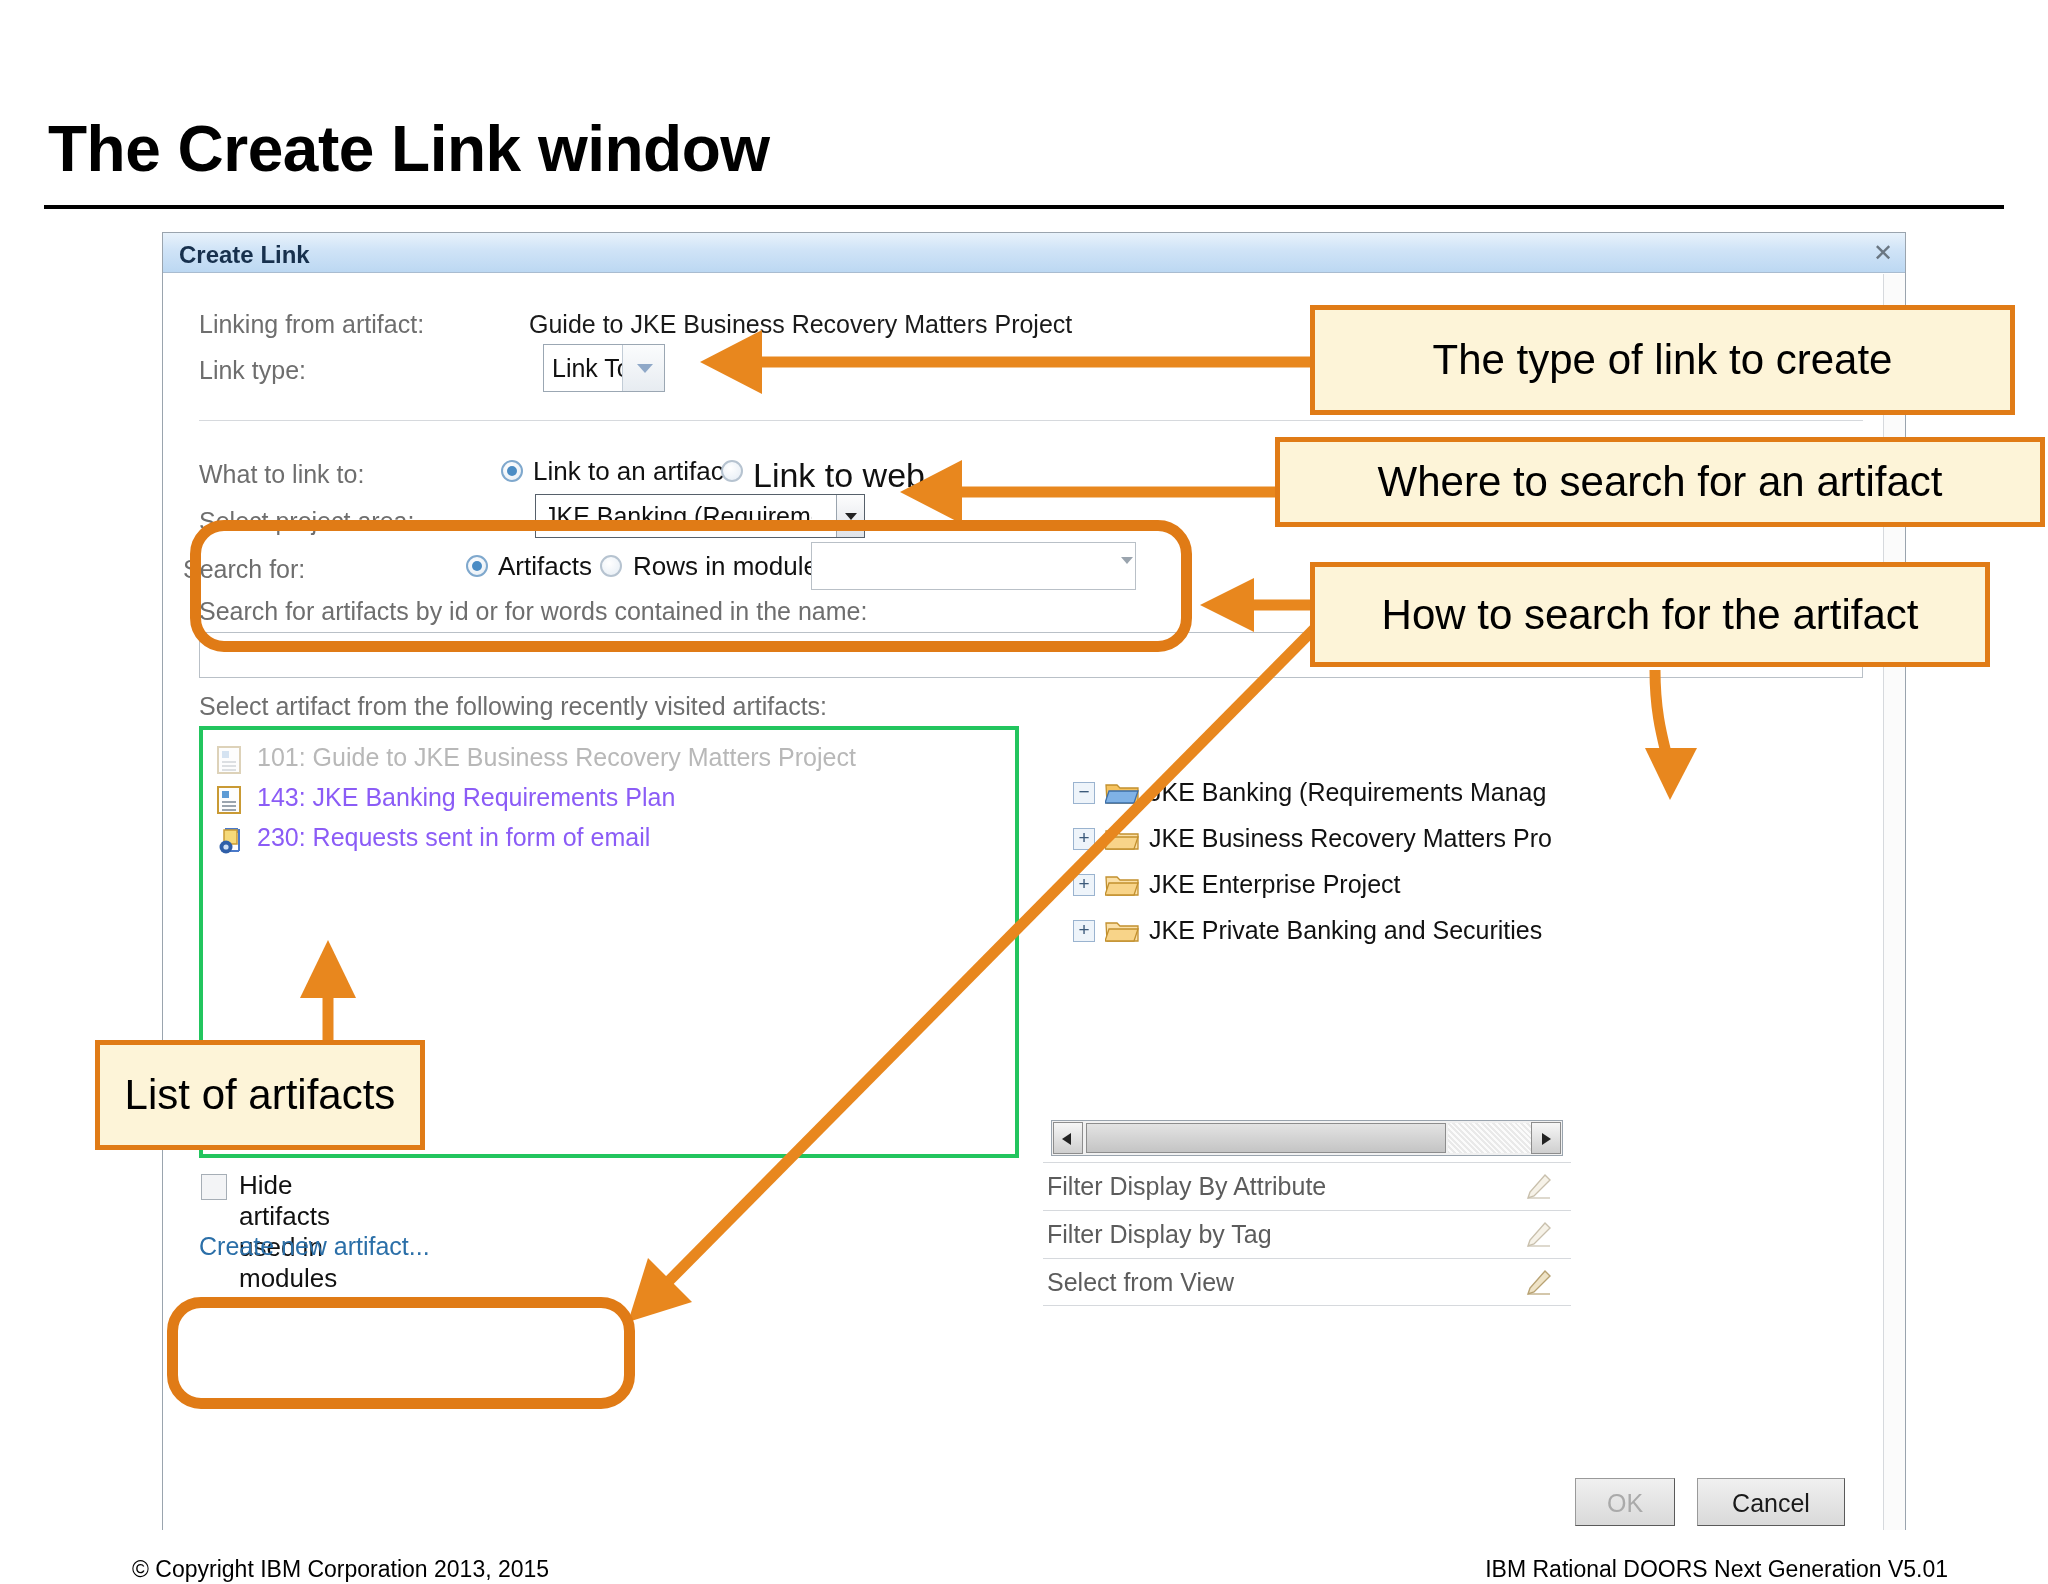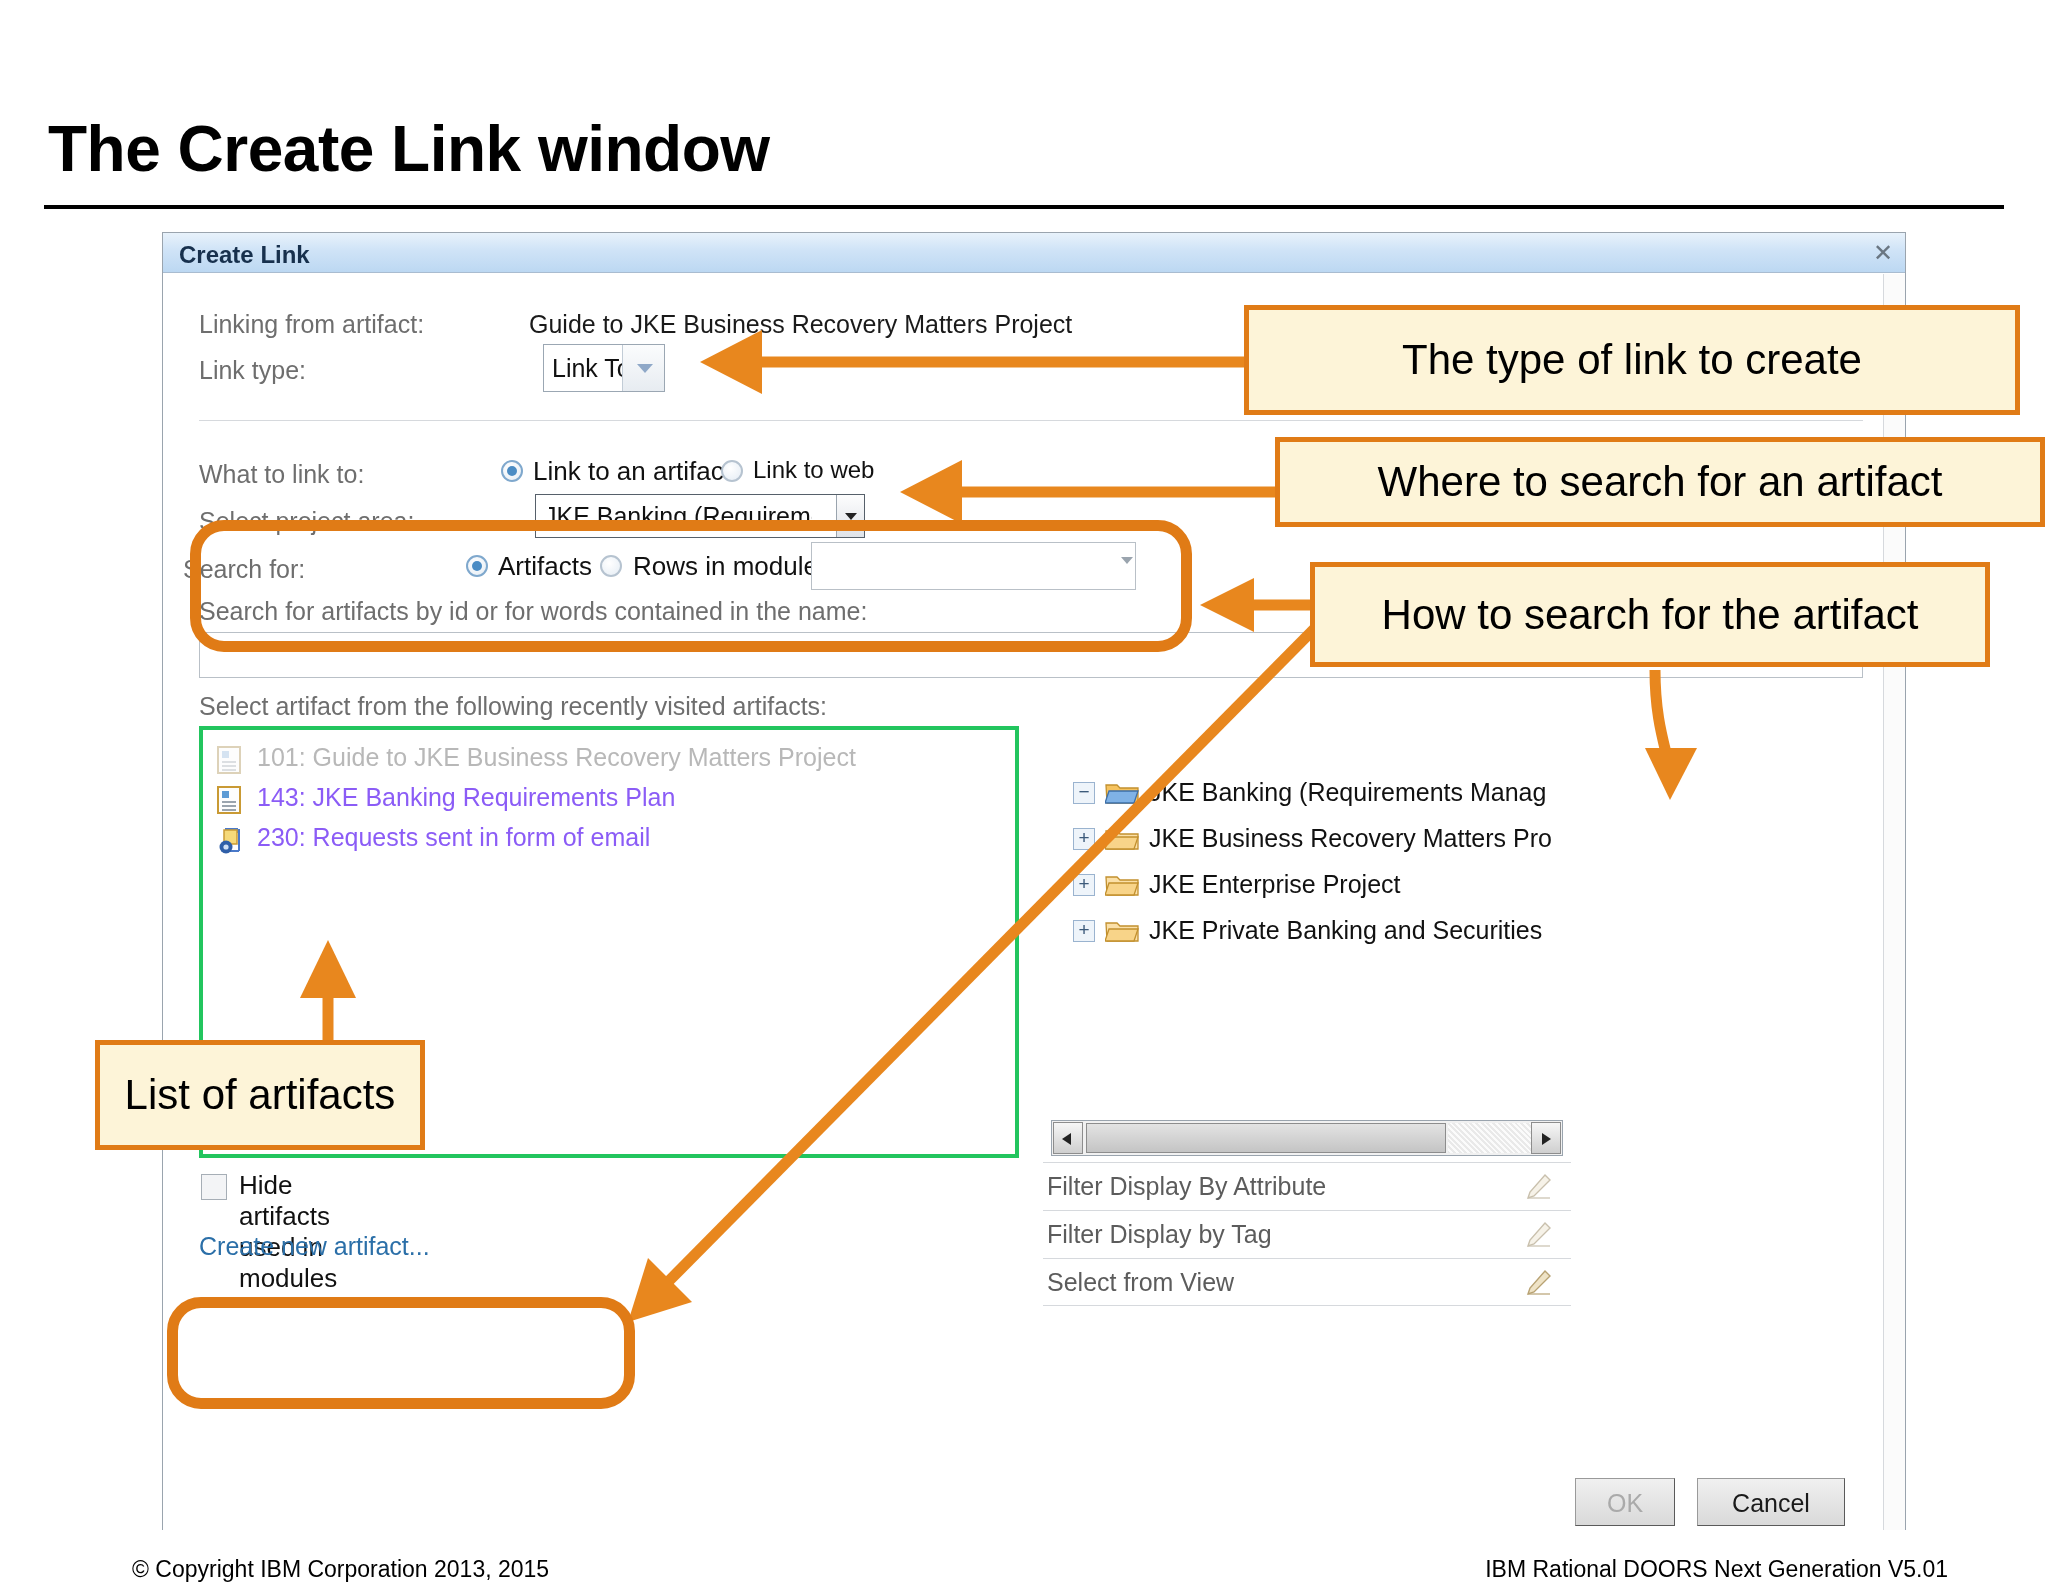--- a/index.html
+++ b/index.html
@@ -82,21 +82,21 @@
     box-sizing:border-box;
   }
   .radio.on{border:2px solid #7fa8cd;}
   .radio.on::after{
     content:"";position:absolute;left:4px;top:4px;width:10px;height:10px;border-radius:50%;
     background:#4b8cc4;
   }
   #radio-artifact{left:338px;top:186px;}
   #radio-artifact-label{position:absolute;left:370px;top:182px;color:#111;font-size:26px;}
   #radio-web{left:558px;top:186px;}
-  #radio-web-label{position:absolute;left:590px;top:182px;color:#111;font-size:24px;}
+  #radio-web-label{position:absolute;left:590px;top:182px;color:#111;font-size:34px;}
 
   #row-project-label{position:absolute;left:36px;top:233px;}
   #project-combo{
     position:absolute;left:372px;top:220px;width:330px;height:44px;
     border:1px solid #56606a;background:#fff;box-sizing:border-box;
   }
   #project-text{
     position:absolute;left:8px;top:7px;font-size:25px;color:#111;white-space:nowrap;
     overflow:hidden;width:268px;
   }
@@ -240,21 +240,21 @@
     border-left:1px solid #d6d9dd;box-sizing:border-box;
   }
 
   
   #annot{position:absolute;left:0;top:0;width:2048px;height:1584px;pointer-events:none;}
   .callout{
     position:absolute;background:#fdf4d8;border:5px solid #e07b16;
     box-sizing:border-box;display:flex;align-items:center;justify-content:center;
   }
   .callout span{font-size:42px;color:#000;white-space:nowrap;}
-  #callout-type{left:1244px;top:305px;width:776px;height:110px;}
+  #callout-type{left:1310px;top:305px;width:705px;height:110px;}
   #callout-where{left:1275px;top:437px;width:770px;height:90px;}
   #callout-how{left:1310px;top:562px;width:680px;height:105px;}
   #callout-list{left:95px;top:1040px;width:330px;height:110px;}
 
   .hl-round{
     position:absolute;border:11px solid #e07b16;border-radius:34px;box-sizing:border-box;
   }
   #hl-search{left:190px;top:520px;width:1002px;height:132px;}
   #hl-hide{left:167px;top:1297px;width:468px;height:112px;}
 </style>

